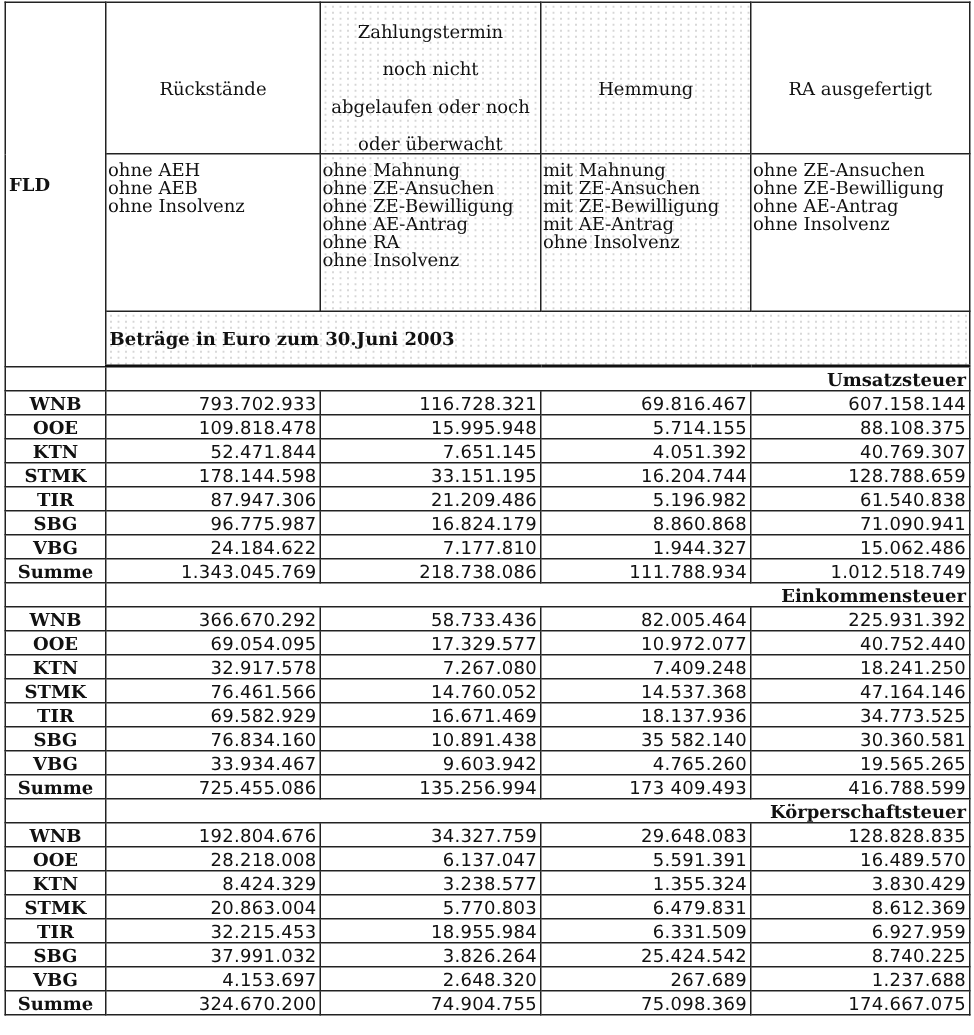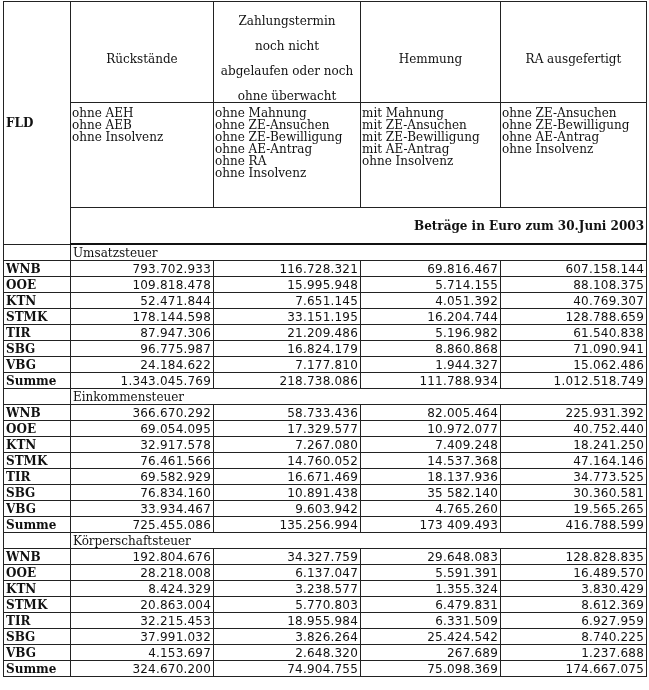--- a/index.html
+++ b/index.html
@@ -22,23 +22,23 @@
   col.c0 { width: 67px; }
   col.c1 { width: 143px; }
   col.c2 { width: 147px; }
   col.c3 { width: 140px; }
   col.c4 { width: 146px; }
   .hdr { height: 66px; text-align: center; font-size: 12px; }
   .hdr .txt { display: block; line-height: 12px; margin-top: 13px; }
   .fld { text-align: left; font-weight: bold; font-size: 12px; }
   .cond { height: 100px; vertical-align: top !important; padding: 4px 0 0 1px !important; }
   .cond div { font-size: 12px; line-height: 12px; white-space: nowrap; }
-  .title { height: 35px; text-align: right; font-weight: bold; font-size: 13px; border-bottom: 2px solid #111 !important; }
-  .sect { height: 15px; text-align: left; font-weight: normal; font-size: 12.5px; }
-  .rowlbl { text-align: left; font-weight: bold; font-size: 12px; height: 15px; margin-top: 13px; }
+  .title { height: 35px; text-align: left; font-weight: bold; font-size: 13px; border-bottom: 2px solid #111 !important; }
+  .sect { height: 15px; text-align: right; font-weight: bold; font-size: 12.5px; }
+  .rowlbl { text-align: center; font-weight: bold; font-size: 12px; height: 15px; margin-top: 13px; }
   .rowlbl.sum { font-weight: bold; }
   .num { text-align: right; font-family: "DejaVu Sans", "Liberation Sans", sans-serif; font-size: 12px; letter-spacing: 0.2px; }
   .speck { background-image: radial-gradient(#ccc 0.5px, transparent 0.6px); background-size: 5px 4px; }
 </style>
 </head>
 <body>
 
 <div class="wrap">
   <table class="t">
     <colgroup>
@@ -51,21 +51,21 @@
     <tbody id="tbody">
       <tr>
         <td class="fld" rowspan="3">FLD</td>
         <td class="hdr">
             <span class="txt">Rückstände</span>
           </td>
         <td class="hdr speck">
           <span class="txt">Zahlungstermin</span>
           <span class="txt">noch nicht</span>
           <span class="txt">abgelaufen oder noch</span>
-          <span class="txt">ohne überwacht</span>
+          <span class="txt">oder überwacht</span>
         </td>
         <td class="hdr speck">
             <span class="txt">Hemmung</span>
           </td>
         <td class="hdr">
             <span class="txt">RA ausgefertigt</span>
           </td>
       </tr>
       <tr>
         <td class="cond">

